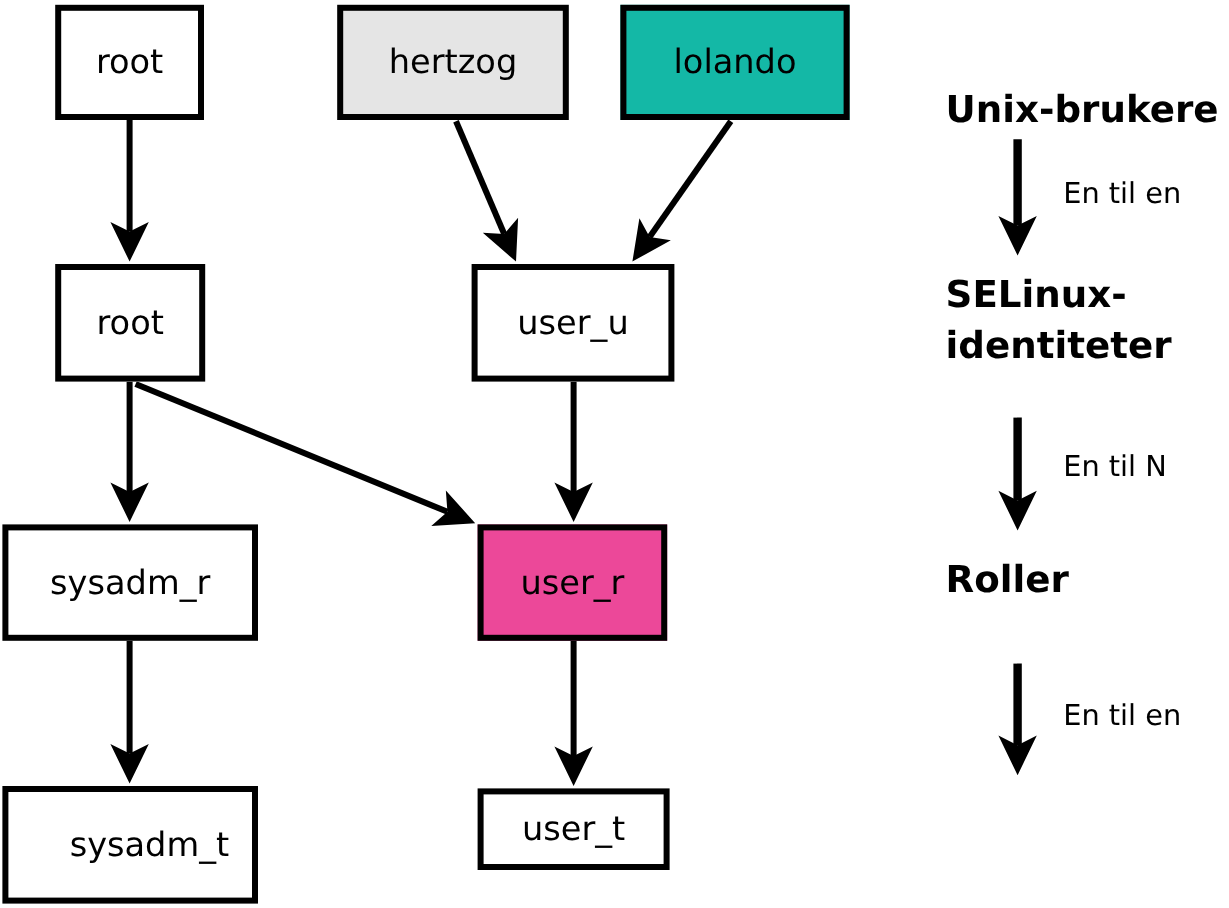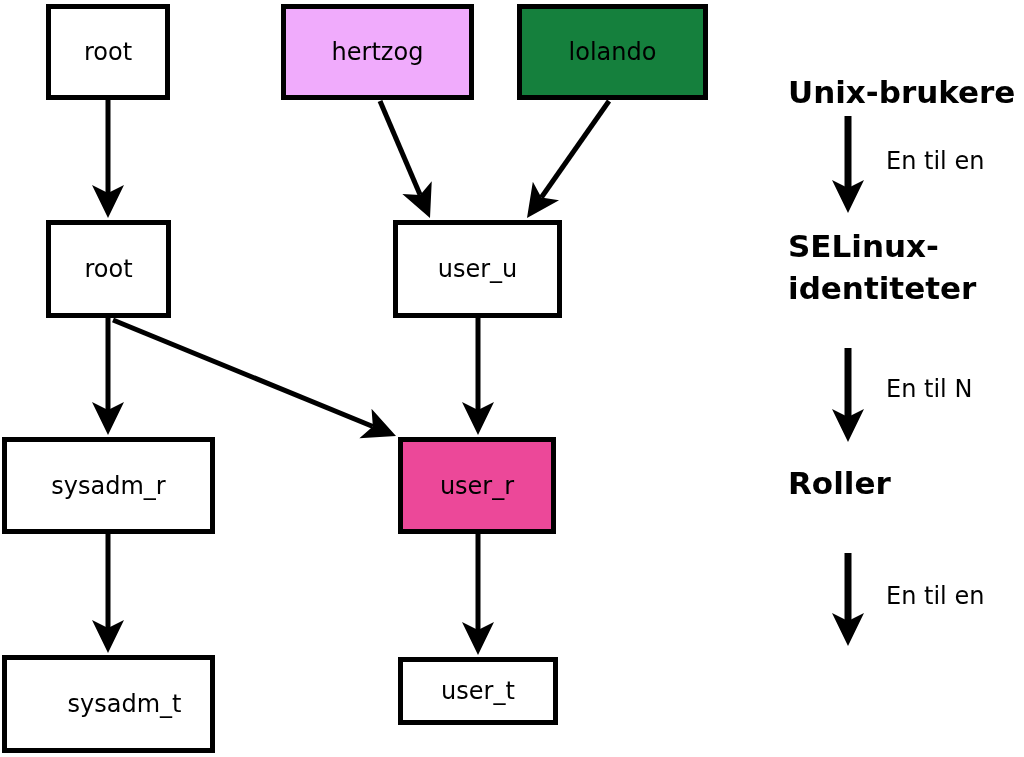--- a/index.html
+++ b/index.html
@@ -25,21 +25,21 @@
     display: block;
   }
   .node {
     position: absolute;
     box-sizing: border-box;
     border: 5px solid #000000;
     background: #ffffff;
     display: flex;
     align-items: center;
     justify-content: center;
-    font-size: 24px;
+    font-size: 28px;
     line-height: 1;
     white-space: nowrap;
   }
   .legend-level {
     position: absolute;
     left: 788px;
     font-weight: bold;
     font-size: 31px;
     line-height: 1.35;
     letter-spacing: 0;
@@ -79,24 +79,24 @@
       <line x1="848" y1="348" x2="848" y2="417" stroke="#000000" stroke-width="7"></line>
       <polygon points="848,442 832,409 848,417 864,409" fill="#000000"></polygon>
       <line x1="848" y1="553" x2="848" y2="621" stroke="#000000" stroke-width="7"></line>
       <polygon points="848,646 832,613 848,621 864,613" fill="#000000"></polygon>
     </svg>
 
   <div id="node-layer">
       <div class="node" style="left: 46px; top: 4px; width: 124px; height: 96px; border-color: rgb(0, 0, 0); background: rgb(255, 255, 255);">
         <span>root</span>
       </div>
-      <div class="node" style="left: 281px; top: 4px; width: 193px; height: 96px; border-color: rgb(0, 0, 0); background: #f0abfc;">
+      <div class="node" style="left: 281px; top: 4px; width: 193px; height: 96px; border-color: rgb(0, 0, 0); background: #e5e5e5;">
         <span>hertzog</span>
       </div>
-      <div class="node" style="left: 517px; top: 4px; width: 191px; height: 96px; border-color: rgb(0, 0, 0); background: #15803d;">
+      <div class="node" style="left: 517px; top: 4px; width: 191px; height: 96px; border-color: rgb(0, 0, 0); background: #14b8a6;">
         <span>lolando</span>
       </div>
       <div class="node" style="left: 46px; top: 220px; width: 125px; height: 98px; border-color: rgb(0, 0, 0); background: rgb(255, 255, 255);">
         <span>root</span>
       </div>
       <div class="node" style="left: 393px; top: 220px; width: 169px; height: 98px; border-color: rgb(0, 0, 0); background: rgb(255, 255, 255);">
         <span>user_u</span>
       </div>
       <div class="node" style="left: 2px; top: 437px; width: 213px; height: 97px; border-color: rgb(0, 0, 0); background: rgb(255, 255, 255);">
         <span>sysadm_r</span>

